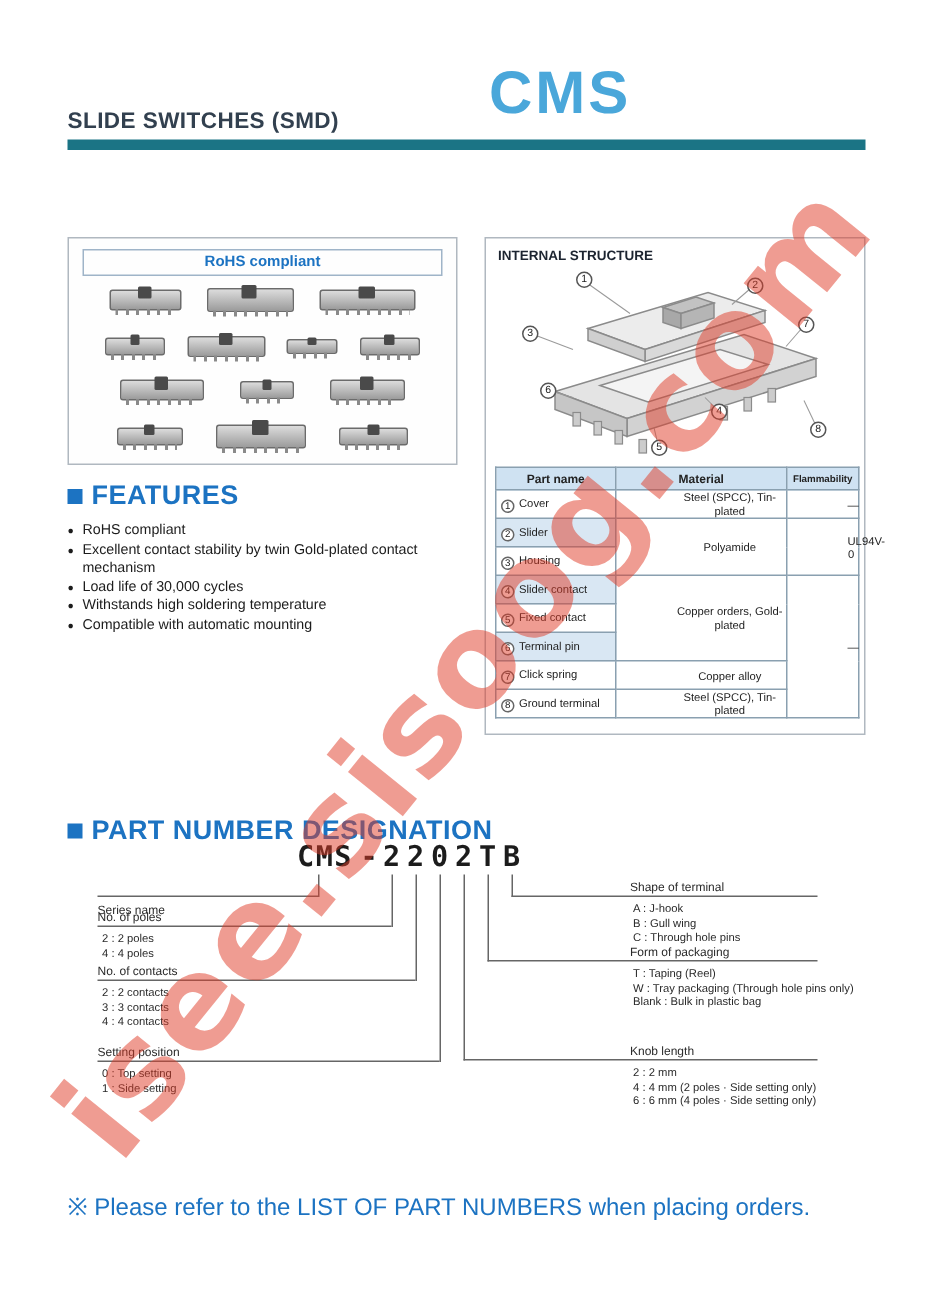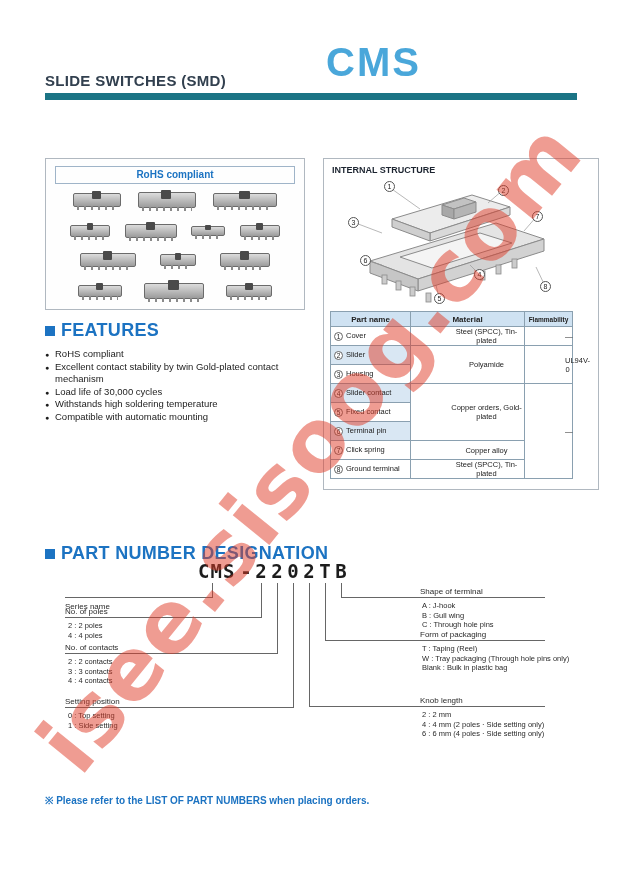--- a/index.html
+++ b/index.html
@@ -24,21 +24,21 @@
              display:flex; flex-direction:column; justify-content:space-between; }
   .sw-row { display:flex; justify-content:space-evenly; align-items:center; }
   .sw { position:relative; background:linear-gradient(180deg,#dcdcdc,#9c9c9c);
         border:1px solid #6b6b6b; border-radius:2px; }
   .sw::before { content:""; position:absolute; left:40%; top:-25%; width:18%; height:70%;
                 background:#4a4a4a; border-radius:1px; }
   .sw::after { content:""; position:absolute; left:3px; right:3px; bottom:-4px; height:4px;
                background:repeating-linear-gradient(90deg,#8a8a8a 0 2px, transparent 2px 7px); }
 
   
-  .is-panel { position:absolute; left:323px; top:158px; width:276px; height:332px;
+  .is-panel { position:absolute; left:323px; top:158px; width:254px; height:332px;
               border:1px solid #b0b8c0; background:#fff; }
   .is-title { position:absolute; left:8px; top:6px; font-size:9px; font-weight:bold; color:#1c2430; }
   .is-diagram { position:absolute; left:6px; top:16px; width:242px; height:134px; }
   .callout { position:absolute; width:11px; height:11px; border:1px solid #555; border-radius:50%;
              background:#fff; font-size:7px; line-height:10px; text-align:center; color:#222; }
   .is-table { position:absolute; left:6px; top:152px; width:242px; border-collapse:collapse;
               font-size:7.5px; table-layout:fixed; }
   .is-table th, .is-table td { border:1px solid #8aa0b0; padding:0 2px; }
   .is-table th { background:var(--table-header-bg,#cfe2f2); font-size:8px; font-weight:bold;
                  height:15px; text-align:center; }
@@ -68,21 +68,21 @@
       font-family:"DejaVu Sans Mono", monospace; font-weight:bold; font-size:19px; color:#1c1c1c; }
   .pn-series { left:198px; letter-spacing:1px; }
   .pn-dash { left:240px; width:12px; text-align:center; }
   .pn-char { width:16px; text-align:center; }
   .ln { position:absolute; background:#666; }
   .ln.v { width:1px; } .ln.h { height:1px; }
   .g-label { position:absolute; font-size:8px; color:#2a2a2a; }
   .g-opts { position:absolute; font-size:7.5px; line-height:9.5px; color:#2a2a2a; white-space:nowrap; }
 
   
-  .foot-note { position:absolute; left:45px; top:793px; font-size:10px; font-weight:bold;
+  .foot-note { position:absolute; left:45px; top:793px; font-size:16px; font-weight:normal;
                color:var(--heading-blue,#1c73c2); }
 
   
   .watermark { position:absolute; left:50%; top:51%;
                transform:translate(-50%,-50%) rotate(-51deg);
                font-family:"DejaVu Sans", sans-serif; font-weight:bold; font-size:86px;
                letter-spacing:2px; color:var(--watermark-red,#e03c28); opacity:.5;
                white-space:nowrap; z-index:10; pointer-events:none; }
 </style>
 </head>

